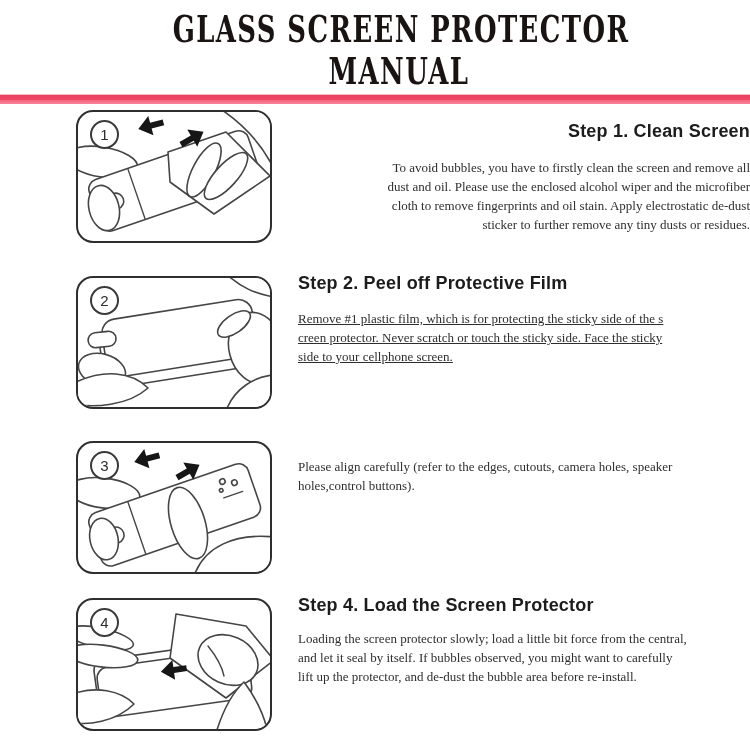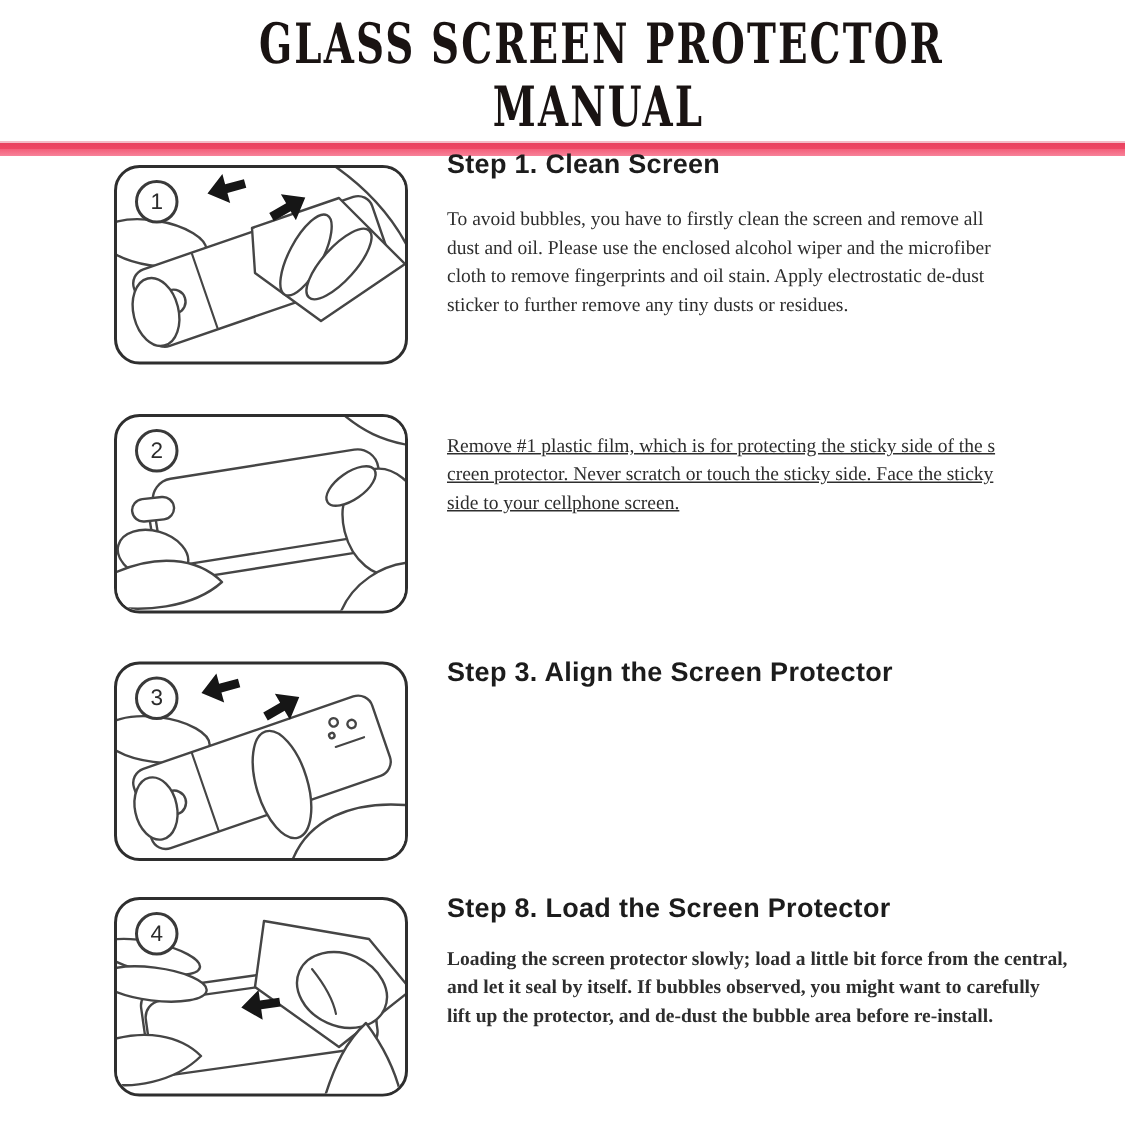--- a/index.html
+++ b/index.html
@@ -44,36 +44,36 @@
   .badge{
     position:absolute;left:12px;top:8px;width:25px;height:25px;
     border:2px solid #3a3a3a;border-radius:50%;
     display:flex;align-items:center;justify-content:center;
     font:15px/1 "Liberation Sans",sans-serif;color:#2c2c2c;
     background:#fff;z-index:3;
   }
   .i1{top:110px;} .i2{top:276px;} .i3{top:441px;} .i4{top:598px;}
   
   .steptext{position:absolute;left:298px;width:452px;}
-  .t-s1{top:98px;} .t-s2{top:272px;} .t-s3{top:437px;} .t-s4{top:594px;}
+  .t-s1{top:120px;text-align:right;} .t-s2{top:272px;} .t-s3{top:437px;} .t-s4{top:594px;}
   .steptext h2{
     margin:0;
     font:bold 18px/22px "Liberation Sans",sans-serif;
     color:#1c1c1c;letter-spacing:0.2px;
   }
   .steptext p{
     margin:0;
     font:13px/19px "Liberation Serif",serif;
     color:#2e2e2e;
     white-space:pre;
   }
   .t-s1 p{margin-top:16px;font-family:Liberation Serif, serif;}
   .t-s2 p{margin-top:15px;text-decoration:underline;}
   .t-s3 p{margin-top:20px;}
-  .t-s4 p{margin-top:13px;font-weight:bold;}
+  .t-s4 p{margin-top:13px;}
   
   .art{stroke:#454545;stroke-width:1.6;fill:#ffffff;stroke-linejoin:round;stroke-linecap:round;}
   .blk{fill:#161616;stroke:none;}
   .thin{stroke:#454545;stroke-width:1.4;fill:none;stroke-linecap:round;}
 </style>
 </head>
 <body>
 
 <header class="header">
   <h1 style="margin:0;">
@@ -168,27 +168,29 @@
 
 <section class="steptext t-s1">
   <h2>Step 1. Clean Screen</h2>
   <p>To avoid bubbles, you have to firstly clean the screen and remove all
 dust and oil. Please use the enclosed alcohol wiper and the microfiber
 cloth to remove fingerprints and oil stain. Apply electrostatic de-dust
 sticker to further remove any tiny dusts or residues.</p>
 </section>
 
 <section class="steptext t-s2">
+  <h2>Step 2. Peel off Protective Film</h2>
   <p>Remove #1 plastic film, which is for protecting the sticky side of the s
 creen protector. Never scratch or touch the sticky side. Face the sticky
 side to your cellphone screen.</p>
 </section>
 
 <section class="steptext t-s3">
-  <h2>Step 3. Align the Screen Protector</h2>
+  <p>Please align carefully (refer to the edges, cutouts, camera holes, speaker
+holes,control buttons).</p>
 </section>
 
 <section class="steptext t-s4">
-  <h2>Step 8. Load the Screen Protector</h2>
+  <h2>Step 4. Load the Screen Protector</h2>
   <p>Loading the screen protector slowly; load a little bit force from the central,
 and let it seal by itself. If bubbles observed, you might want to carefully
 lift up the protector, and de-dust the bubble area before re-install.</p>
 </section>
 
 </body></html>

